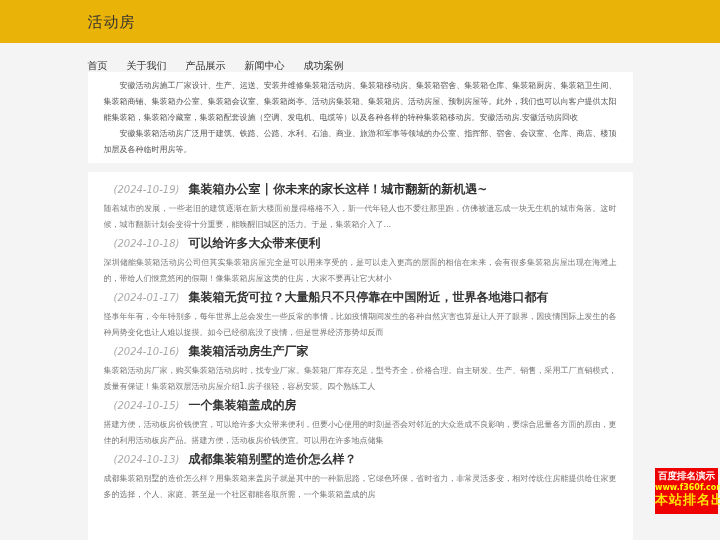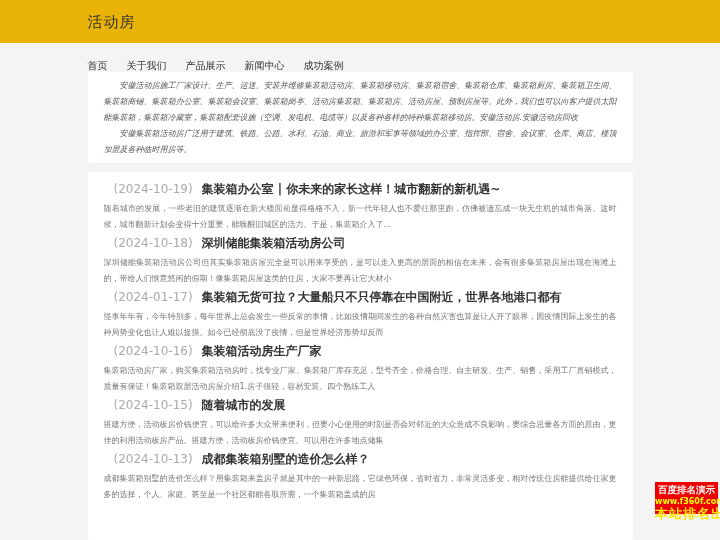--- a/index.html
+++ b/index.html
@@ -17,40 +17,40 @@
     padding-top:13px; letter-spacing:1px;
   }
   
   .navbar { height:29px; display:flex; align-items:center; }
   .nav-item {
     font-size:10px; color:#333; margin-right:19px;
     cursor:pointer; white-space:nowrap;margin-top:16px;
   }
   
   .card { background:#ffffff; border-radius:2px; }
-  .intro-card { height:91px; padding:6px 16px; overflow:hidden;font-style:italic; }
+  .intro-card { height:91px; padding:6px 16px; overflow:hidden; }
   .intro-card p {
     font-size:8px; line-height:16px; color:#555;
     text-indent:2em; text-align:justify;
   }
   .news-card { margin-top:9px; padding:9px 16px; height:368px; overflow:hidden; }
   .news-item { height:54px; overflow:hidden; }
   .news-head { display:flex; align-items:baseline; padding-left:10px; height:17px; }
-  .news-date { font-size:12px; color:#aaa; margin-right:9px; white-space:nowrap; }
+  .news-date { font-size:10px; color:#aaa; margin-right:9px; white-space:nowrap;font-style:italic; }
   .news-title {
     font-size:12px; font-weight:bold; color:#333;
     white-space:nowrap; overflow:hidden; cursor:pointer;
   }
   .news-summary {
     margin-top:3px; font-size:8px; line-height:16px; color:#777;
     max-height:32px; overflow:hidden; text-align:justify;
   }
   
   .ad-badge {
-    position:fixed; right:2px; bottom:26px; width:63px; height:32px;
+    position:fixed; right:2px; bottom:26px; width:63px; height:46px;
     background:#ee0000; text-align:center; cursor:pointer;
     padding-top:2px; line-height:12px;
   }
   .ad-line1 { color:#ffffff; font-size:9.5px; font-weight:bold; white-space:nowrap; }
   .ad-line2 { color:#ffff00; font-size:8px; font-weight:bold; white-space:nowrap; }
   .ad-line3 { color:#ffe400; font-size:13px; font-weight:bold; letter-spacing:1px; white-space:nowrap; }
 </style>
 </head>
 <body>
 
@@ -83,21 +83,21 @@
       <div class="news-head">
         <span class="news-date">(2024-10-19)</span>
         <span class="news-title">集装箱办公室 | 你未来的家长这样！城市翻新的新机遇~</span>
       </div>
       <p class="news-summary">随着城市的发展，一些老旧的建筑逐渐在新大楼面前显得格格不入，新一代年轻人也不爱往那里跑，仿佛被遗忘成一块无生机的城市角落。这时候，城市翻新计划会变得十分重要，能唤醒旧城区的活力。于是，集装箱介入了...</p>
     </article>
 
     <article class="news-item">
       <div class="news-head">
         <span class="news-date">(2024-10-18)</span>
-        <span class="news-title">深圳储能集装箱活动房公司</span>
+        <span class="news-title">可以给许多大众带来便利</span>
       </div>
       <p class="news-summary">深圳储能集装箱活动房公司但其实集装箱房屋完全是可以用来享受的，是可以走入更高的层面的相信在未来，会有很多集装箱房屋出现在海滩上的，带给人们惬意悠闲的假期！像集装箱房屋这类的住房，大家不要再让它大材小</p>
     </article>
 
     <article class="news-item">
       <div class="news-head">
         <span class="news-date">(2024-01-17)</span>
         <span class="news-title">集装箱无货可拉？大量船只不只停靠在中国附近，世界各地港口都有</span>
       </div>
       <p class="news-summary">怪事年年有，今年特别多，每年世界上总会发生一些反常的事情，比如疫情期间发生的各种自然灾害也算是让人开了眼界，因疫情国际上发生的各种局势变化也让人难以捉摸。如今已经彻底没了疫情，但是世界经济形势却反而</p>
@@ -107,21 +107,21 @@
       <div class="news-head">
         <span class="news-date">(2024-10-16)</span>
         <span class="news-title">集装箱活动房生产厂家</span>
       </div>
       <p class="news-summary">集装箱活动房厂家，购买集装箱活动房时，找专业厂家。集装箱厂库存充足，型号齐全，价格合理。自主研发、生产、销售，采用工厂直销模式，质量有保证！集装箱双层活动房屋介绍1.房子很轻，容易安装。四个熟练工人</p>
     </article>
 
     <article class="news-item">
       <div class="news-head">
         <span class="news-date">(2024-10-15)</span>
-        <span class="news-title">随着城市的发展</span>
+        <span class="news-title">一个集装箱盖成的房</span>
       </div>
       <p class="news-summary">搭建方便，活动板房价钱便宜，可以给许多大众带来便利，但要小心使用的时刻是否会对邻近的大众造成不良影响，要综合思量各方面的原由，更佳的利用活动板房产品。搭建方便，活动板房价钱便宜。可以用在许多地点储集</p>
     </article>
 
 
     <article class="news-item">
       <div class="news-head">
         <span class="news-date">(2024-10-13)</span>
         <span class="news-title">成都集装箱别墅的造价怎么样？</span>
       </div>

